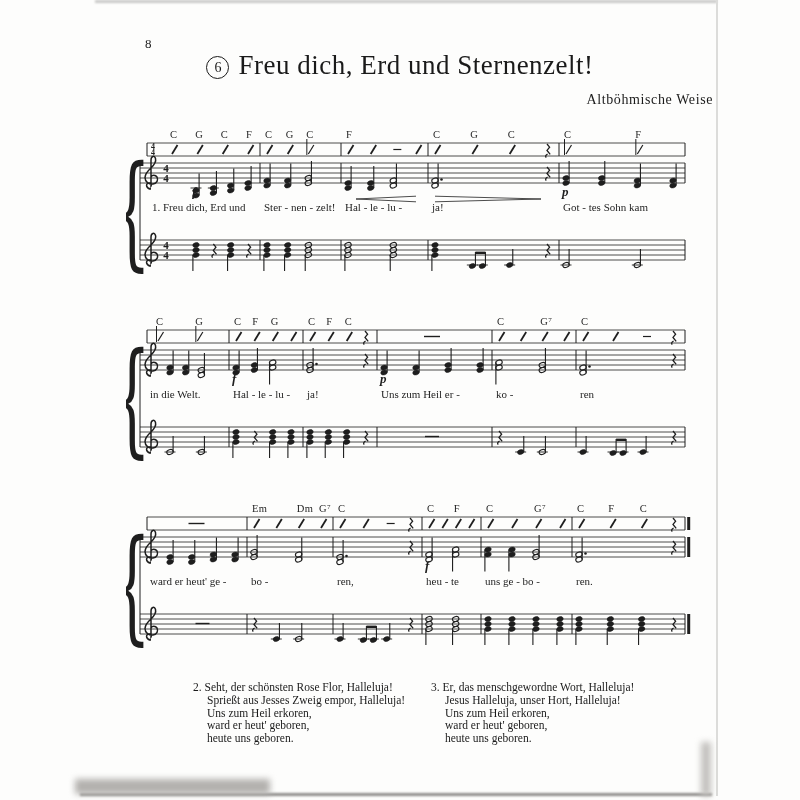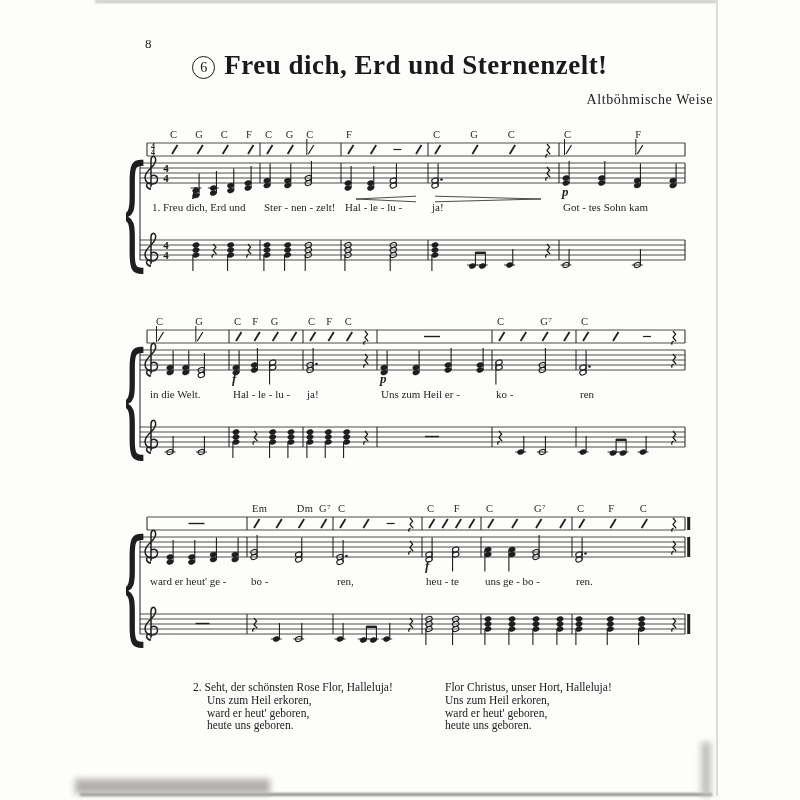--- a/index.html
+++ b/index.html
@@ -11,21 +11,21 @@
   .scan-bottom{position:absolute;left:80px;top:793px;width:632px;height:3px;background:#8f8d8a;filter:blur(1px);}
   .scan-smudge-left{position:absolute;left:75px;top:779px;width:195px;height:15px;background:#b3b1ae;filter:blur(3px);}
   .scan-smudge-right{position:absolute;left:701px;top:742px;width:10px;height:54px;background:#c2c0bd;filter:blur(3px);}
 
   .page-number{position:absolute;left:145px;top:36px;font-size:13px;}
   .title-row{position:absolute;left:0;top:50px;width:800px;text-align:center;}
   .title-inner{display:inline-flex;align-items:center;gap:9px;}
   .song-badge{display:inline-flex;align-items:center;justify-content:center;
       width:21px;height:21px;border:1.3px solid #1a1a1a;border-radius:50%;
       font-size:14px;line-height:1;margin-top:4px;}
-  .song-title{font-size:27px;letter-spacing:0.5px;font-weight:bold;}
+  .song-title{font-size:27px;letter-spacing:0.5px;}
   .attribution{position:absolute;left:0;top:92px;width:680px;text-align:right;font-size:14px;letter-spacing:0.6px;padding-left:33px;}
 
   .system{position:absolute;left:126px;width:582px;height:152px;}
   #sys1{top:125px;} #sys2{top:312px;} #sys3{top:499px;}
 
   .verses{position:absolute;top:681px;left:0;width:800px;font-size:11.5px;line-height:12.8px;}
   .verse{position:absolute;top:0;}
   #verse2{left:186px;margin-left:7px;} #verse3{left:431px;}
   .verse-line{white-space:nowrap;}
   .verse-line.cont{padding-left:14px;}
@@ -590,24 +590,26 @@
       <line x1="512.5666666666666" y1="130" x2="512.5666666666666" y2="146" stroke="#1e1e1e" stroke-width="1.1"></line>
       <path d="M547,119 l2.6,3.2 l-2.6,3.2 l3.2,4 M547.6,129 q-3,1.6 -1.4,3.6" fill="none" stroke="#1e1e1e" stroke-width="1.3"></path>
       <rect x="561.2" y="18" width="3" height="13" fill="#1e1e1e"></rect>
       <rect x="561.2" y="38" width="3" height="20" fill="#1e1e1e"></rect>
       <rect x="561.2" y="115" width="3" height="20" fill="#1e1e1e"></rect>
     </svg>
 
   <div class="verses">
     <div class="verse" id="verse2">
         <div class="verse-line">2. Seht, der schönsten Rose Flor, Halleluja!</div>
+        <div class="verse-line cont">Sprießt aus Jesses Zweig empor, Halleluja!</div>
         <div class="verse-line cont">Uns zum Heil erkoren,</div>
         <div class="verse-line cont">ward er heut' geboren,</div>
         <div class="verse-line cont">heute uns geboren.</div>
       </div>
     <div class="verse" id="verse3">
-        <div class="verse-line cont">Flor Christus, unser Hort, Halleluja!</div>
+        <div class="verse-line">3. Er, das menschgewordne Wort, Halleluja!</div>
+        <div class="verse-line cont">Jesus Halleluja, unser Hort, Halleluja!</div>
         <div class="verse-line cont">Uns zum Heil erkoren,</div>
         <div class="verse-line cont">ward er heut' geboren,</div>
         <div class="verse-line cont">heute uns geboren.</div>
       </div>
   </div>
 </div>
 
 </body></html>

